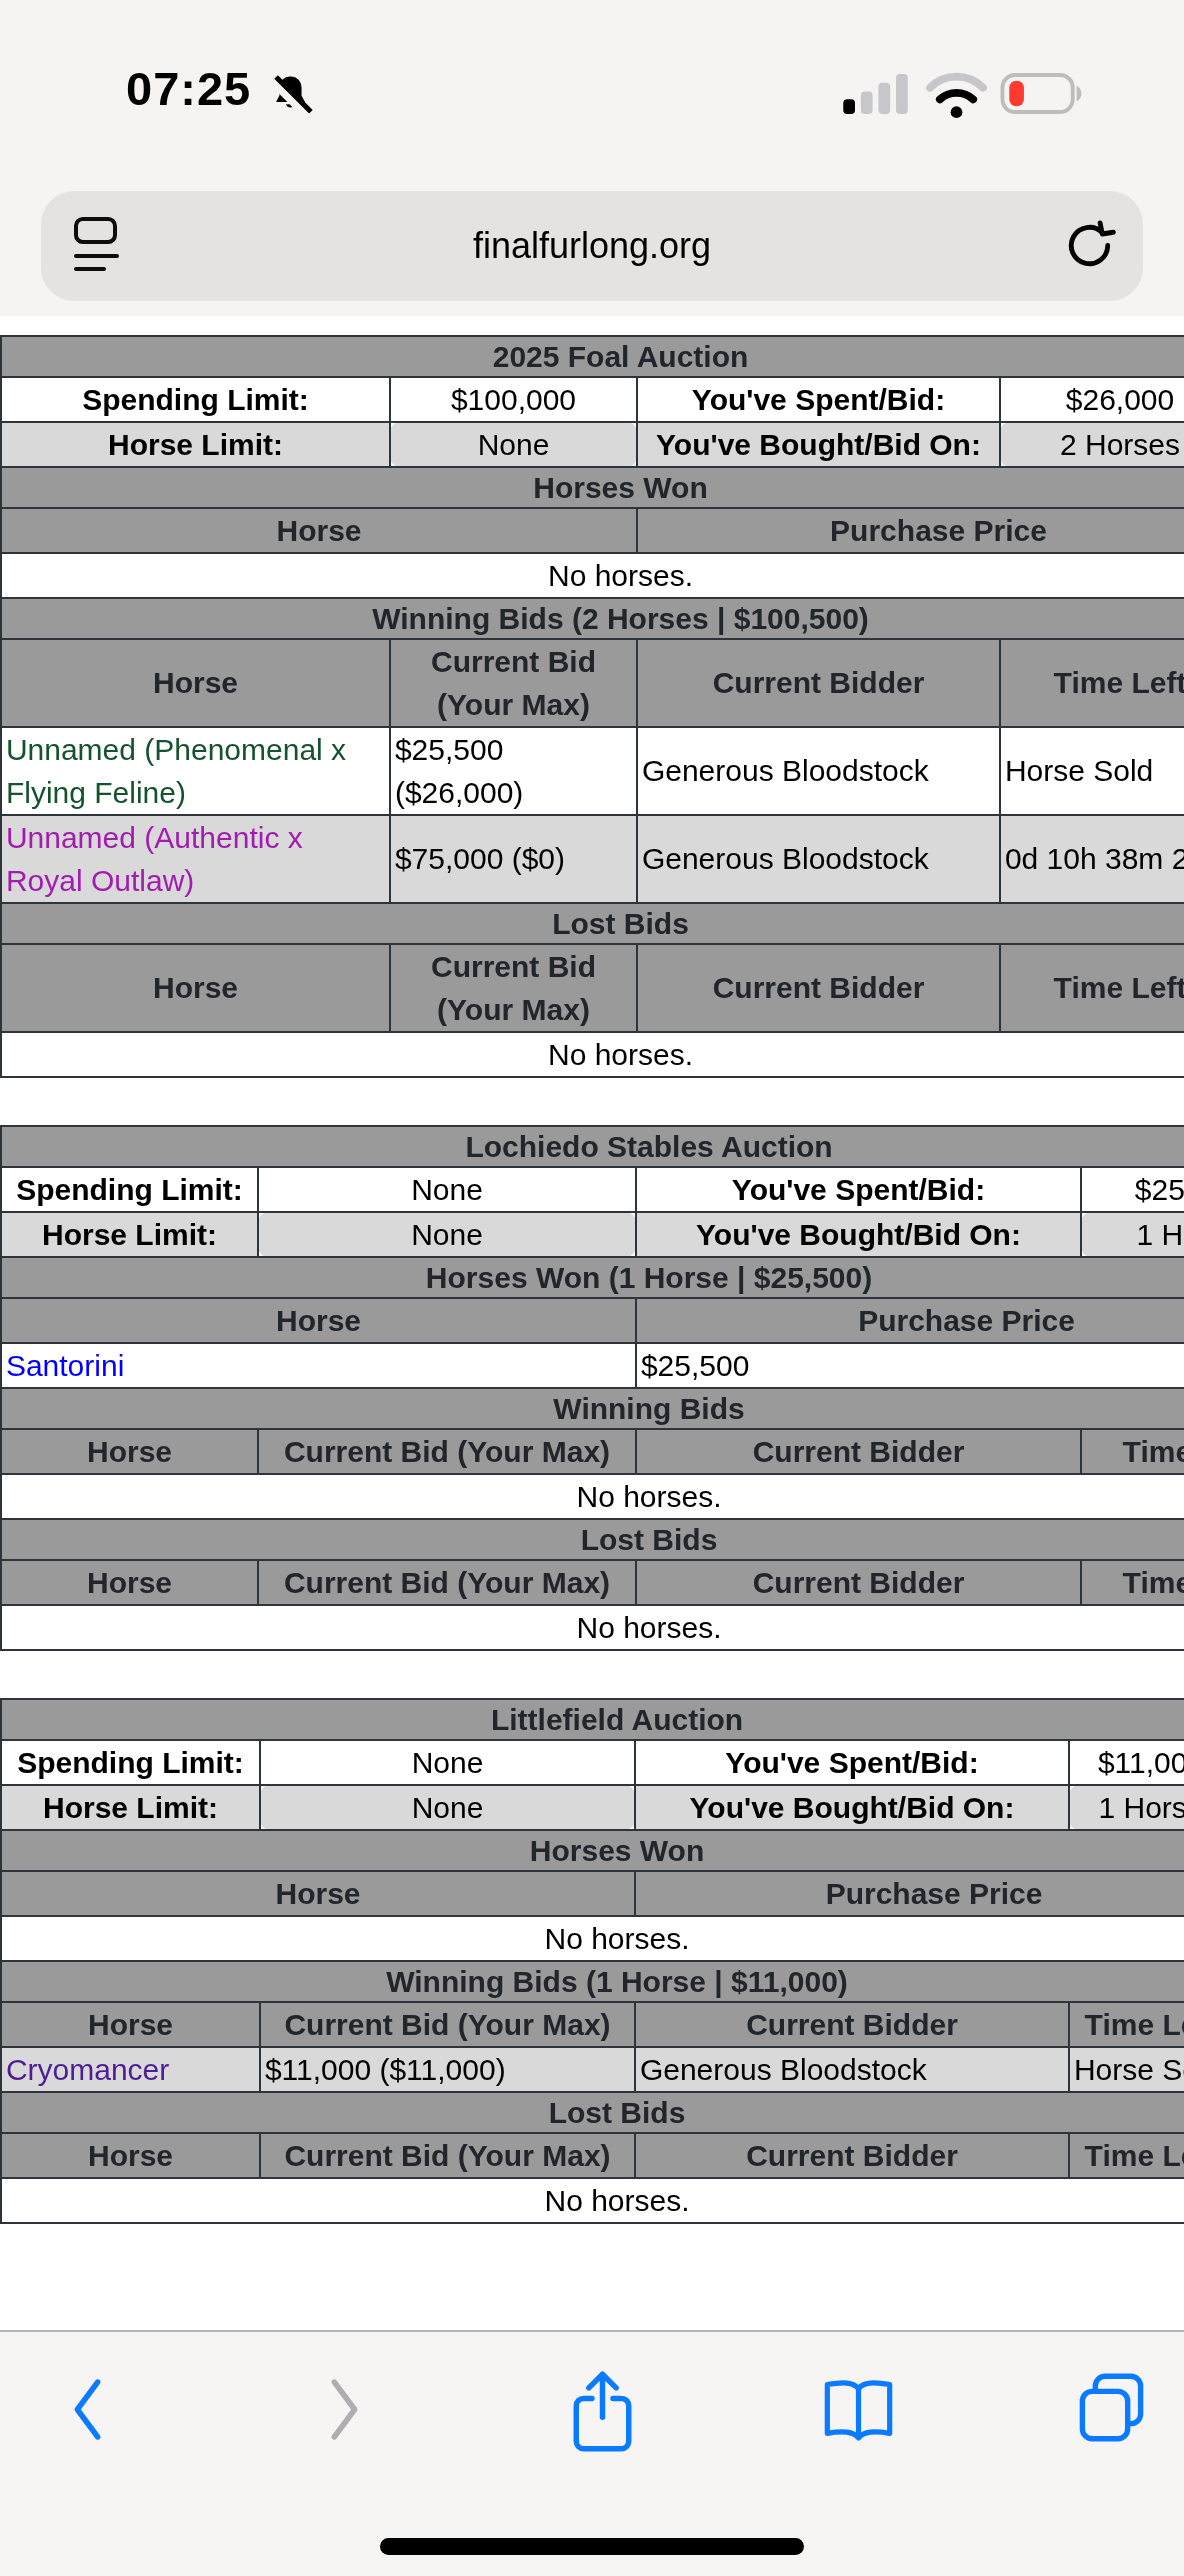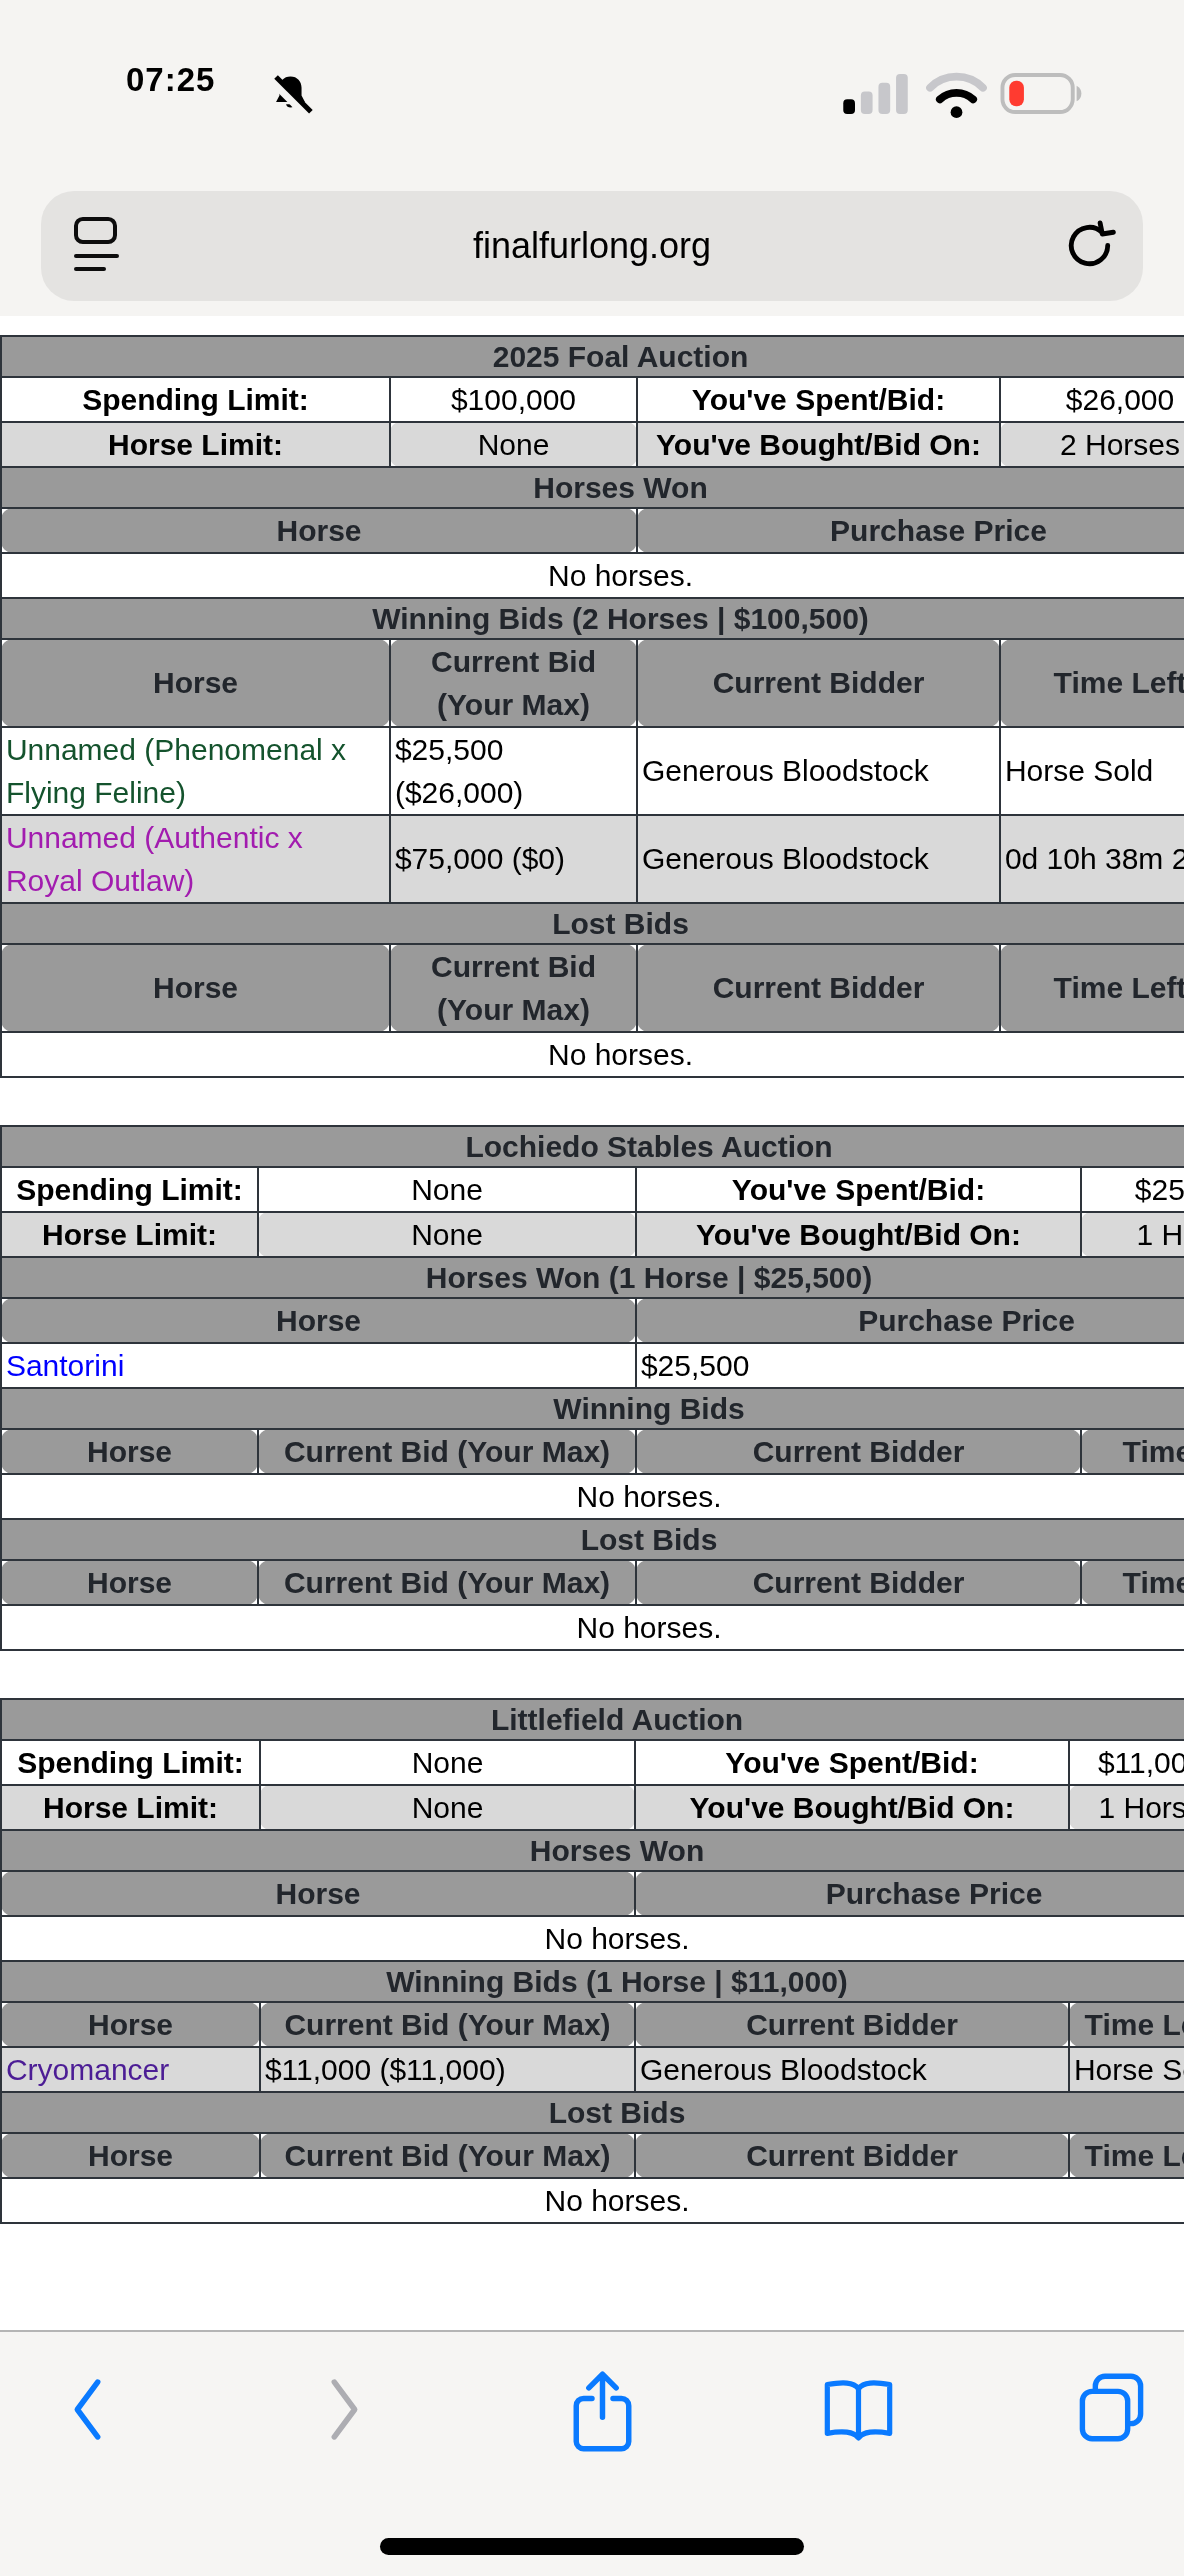--- a/index.html
+++ b/index.html
@@ -1,38 +1,38 @@
 <!DOCTYPE html>
 <html><head>
 <meta charset="utf-8">
 <style>
   html,body{margin:0;padding:0;width:1185px;height:2576px;overflow:hidden;background:#fff;
     font-family:"Liberation Sans", sans-serif;}
   .chrome-top{position:absolute;left:0;top:0;width:1185px;height:316px;background:#f5f4f2;}
-  .time{position:absolute;left:126px;top:61px;font-size:33px;font-weight:700;color:#000;letter-spacing:1px;}
+  .time{position:absolute;left:126px;top:61px;font-size:47px;font-weight:700;color:#000;letter-spacing:1px;}
   .bell{position:absolute;left:265px;top:71px;}
   .sig{position:absolute;left:843px;top:71px;}
   .wifi{position:absolute;left:925px;top:71px;}
   .batt{position:absolute;left:1000px;top:73px;}
   .pill{position:absolute;left:41px;top:191px;width:1102px;height:110px;border-radius:33px;background:#e4e3e1;}
   .pagemenu{position:absolute;left:33px;top:25.5px;width:47px;height:59px;}
   .pm-rect{position:absolute;left:0;top:0;width:35px;height:19.6px;border:4.9px solid #0d0d0d;border-radius:8.8px;}
   .pm-l1{position:absolute;left:0;top:37px;width:45px;height:4.9px;background:#0d0d0d;border-radius:2.9px;}
   .pm-l2{position:absolute;left:0;top:50px;width:32px;height:4.9px;background:#0d0d0d;border-radius:2.9px;}
   .url{position:absolute;left:0;top:0;width:100%;height:110px;line-height:110px;text-align:center;
     font-size:36px;color:#000;}
   .reload{position:absolute;right:27.5px;top:27.5px;}
   .page{position:absolute;left:0;top:316px;width:1167px;height:2014px;background:#fff;}
   .spacer{height:18.7px;}
   table{border-collapse:collapse;table-layout:fixed;margin:0 0 47px 0;}
   td,th{border:2px solid #2e343b;padding:0 4.9px;font-size:30px;line-height:43px;color:#000;
     overflow:visible;white-space:normal;font-weight:400;}
   tr.first-row td, tr.first-row th{border-top:2.9px solid #2e343b;}
   .sec{background:#9a9a9a;font-weight:700;text-align:center;color:#22262c;height:39px;line-height:39px;}
-  .colhead{background:#9a9a9a;font-weight:700;text-align:center;color:#22262c;border-radius:12px;}
+  .colhead{background:#9a9a9a;font-weight:700;text-align:center;color:#22262c;}
   .lbl{font-weight:700;text-align:center;margin-top:25px;}
   .val{text-align:center;border-radius:10px;}
   .empty{text-align:center;height:39px;}
   .shade{background:#d9d9d9;}
   .datacell{text-align:left;padding-left:3.9px;}
   .toolbar{position:absolute;left:0;top:2330px;width:1185px;height:246px;background:#f6f5f3;
     border-top:2px solid #b5b5b5;}
   .tb-ic{position:absolute;top:45px;}
   .homebar{position:absolute;left:380px;top:206px;width:424px;height:16.7px;border-radius:8.8px;background:#000;}
   .link{cursor:pointer;text-decoration:none;}

